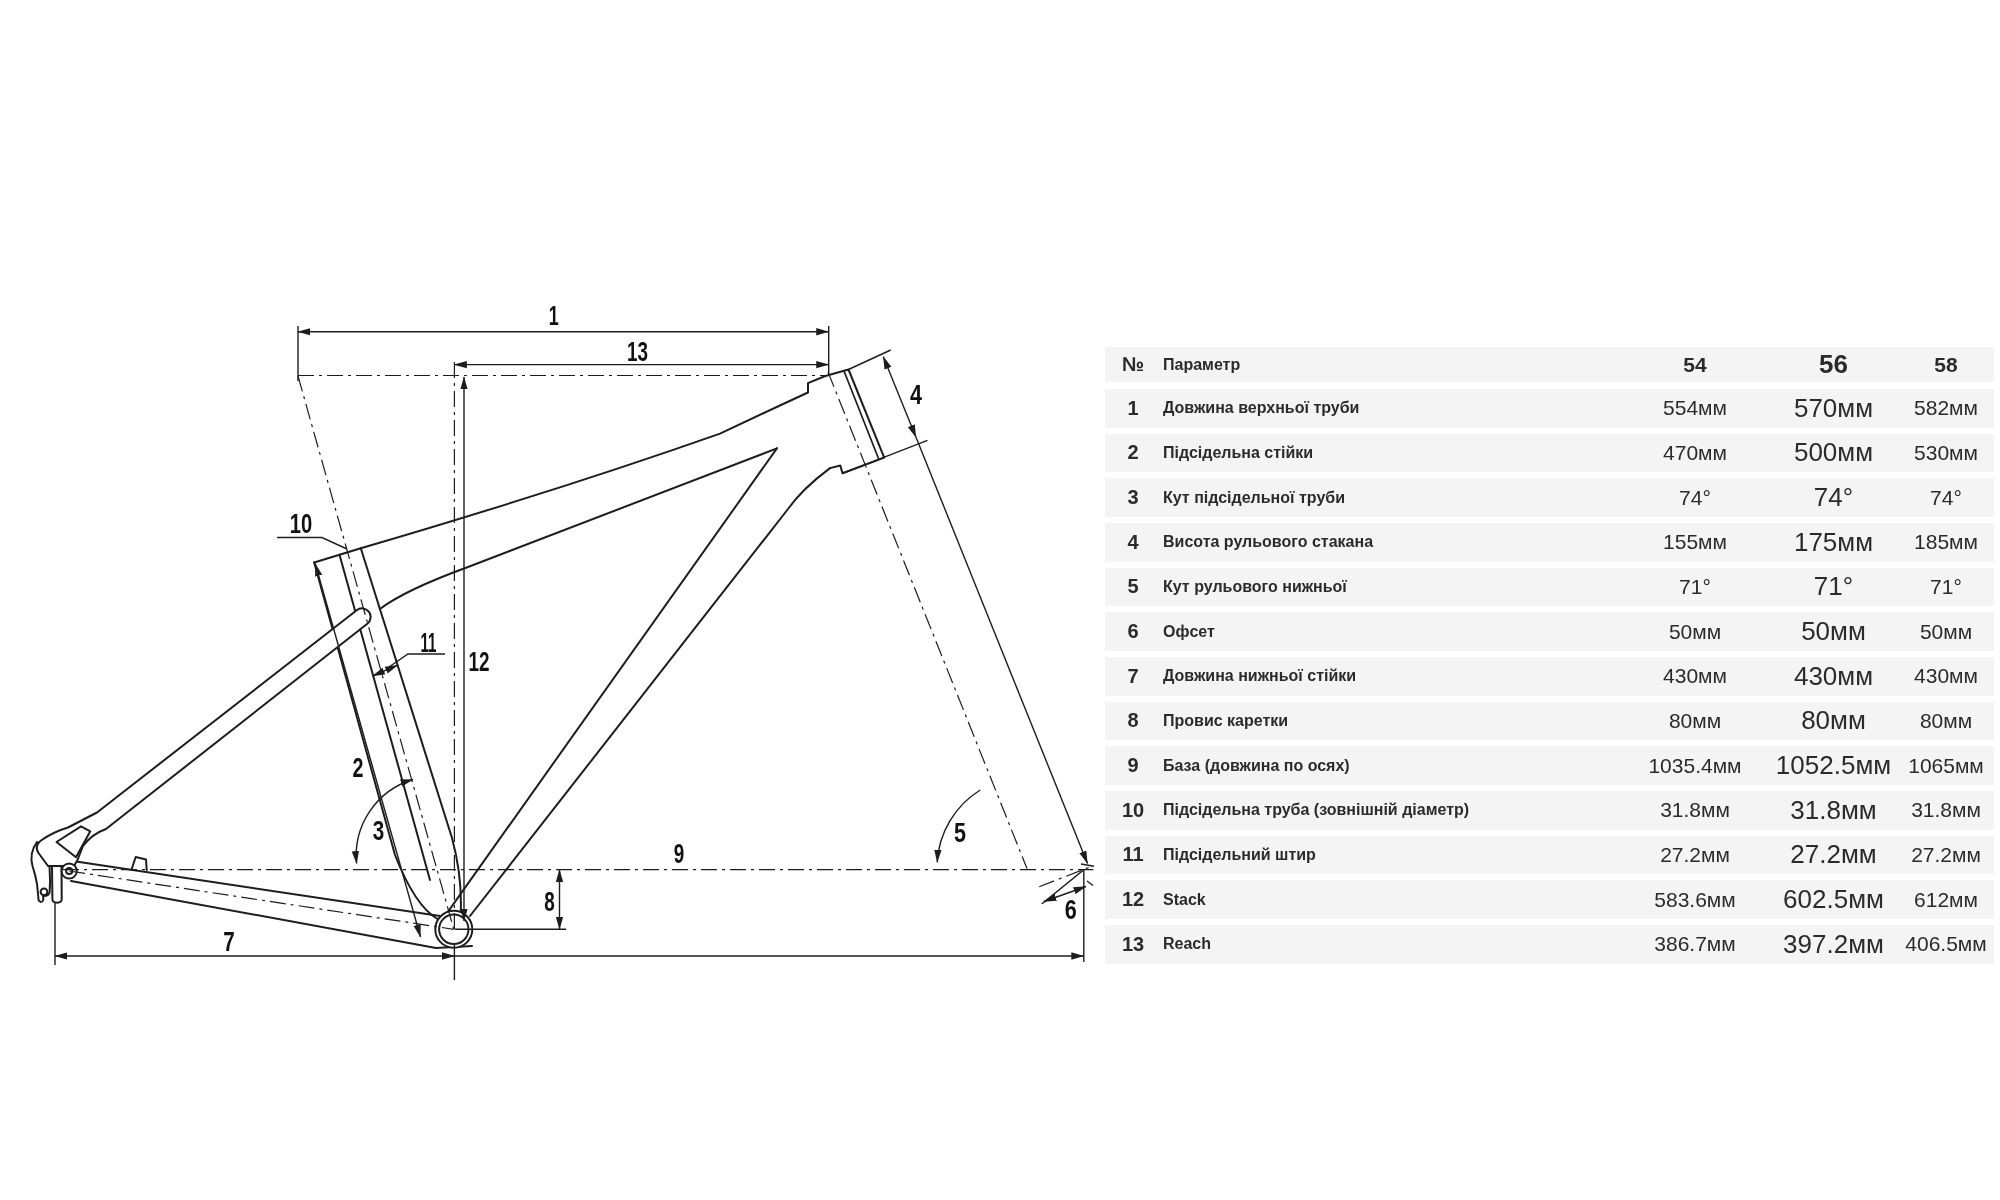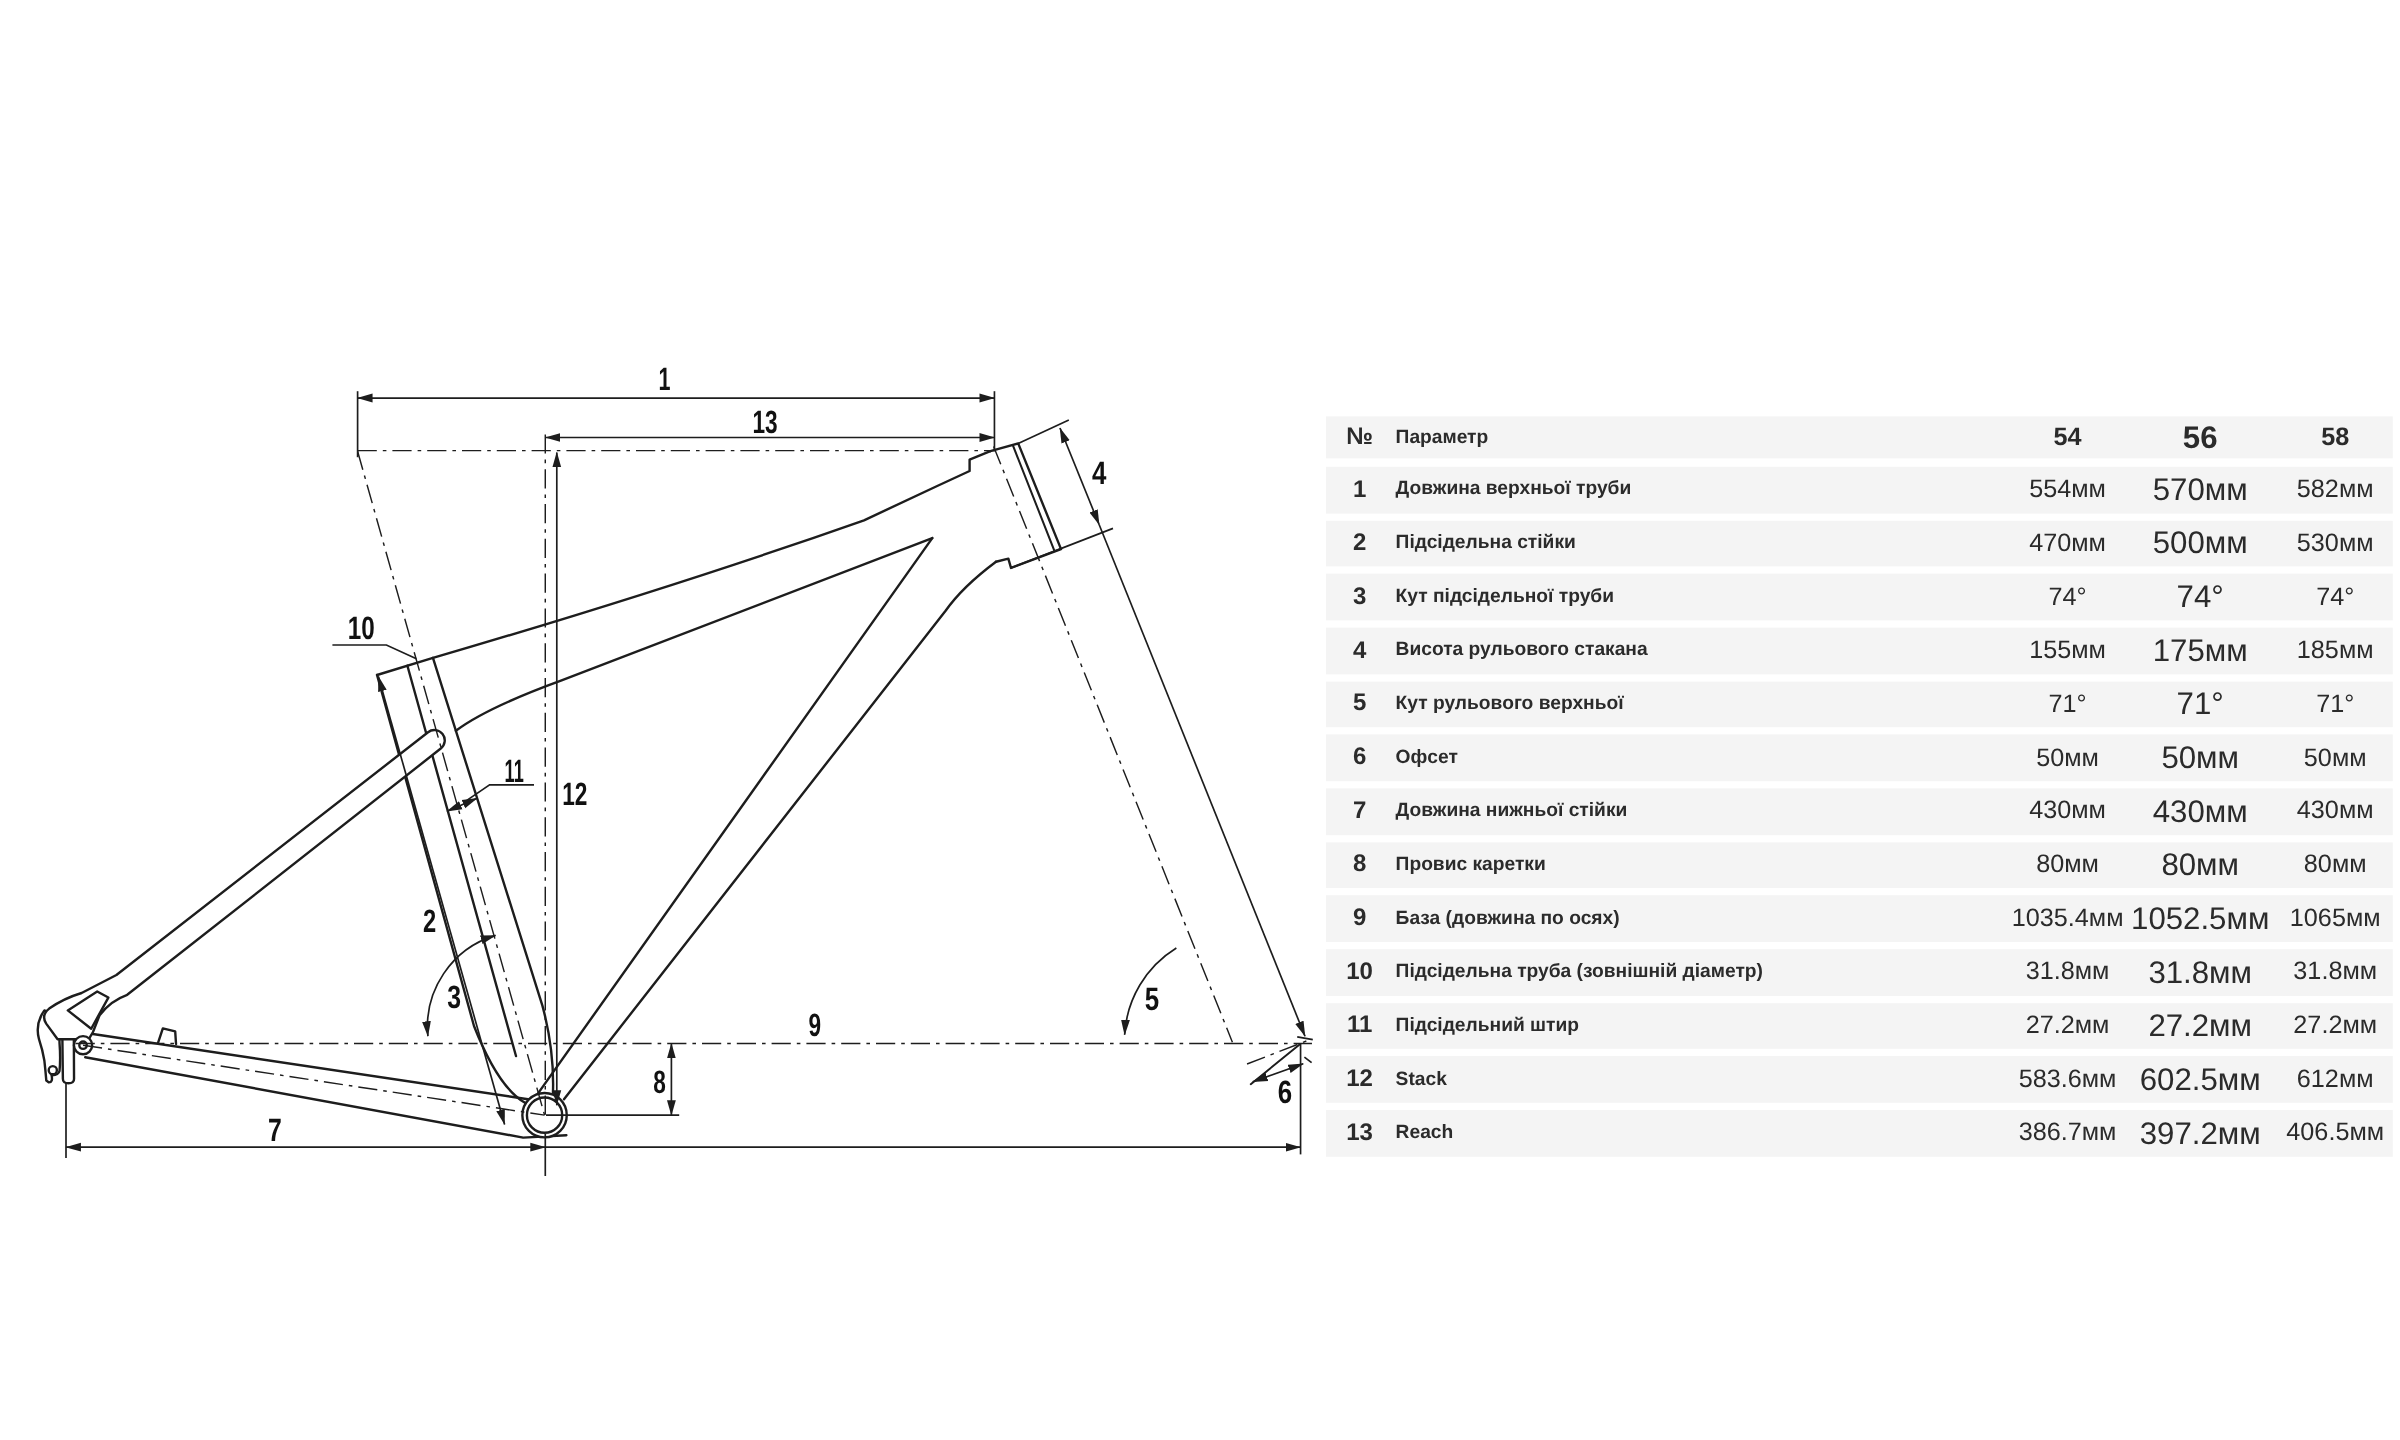--- a/index.html
+++ b/index.html
@@ -3,21 +3,21 @@
 <meta charset="utf-8">
 <style>
   html,body{margin:0;padding:0;background:#fff;width:2000px;height:1200px;overflow:hidden;}
   body{font-family:"Liberation Sans", sans-serif;}
   #diagram{position:absolute;left:0;top:0;}
   #table{position:absolute;left:1105px;top:347px;width:889px;}
   .row{position:absolute;left:0;width:889px;background:#f4f4f4;}
   .cell{position:absolute;top:0;height:100%;display:flex;align-items:center;color:#2b2b2b;}
   .num{left:0;width:56px;justify-content:center;font-weight:bold;font-size:20px;}
   .par{left:58px;width:540px;font-weight:bold;font-size:16px;}
-  .v1{left:558px;width:120px;justify-content:center;font-size:21px;}
+  .v1{left:530px;width:120px;justify-content:center;font-size:21px;}
   .v2{left:668.5px;width:120px;justify-content:center;font-size:26px;}
   .v3{left:781px;width:120px;justify-content:center;font-size:21px;}
   .hdr .v1,.hdr .v2,.hdr .v3{font-weight:bold;}
 </style>
 </head>
 <body>
 <svg id="diagram" width="1100" height="1200" viewBox="0 0 1100 1200">
   <defs>
     <marker id="ar" viewBox="0 0 12 8" refX="11.5" refY="4" markerWidth="13" markerHeight="8.7" orient="auto-start-reverse" markerUnits="userSpaceOnUse">
       <path d="M0,0.6 L12,4 L0,7.4 z" fill="#1d1d1d"></path>
@@ -161,21 +161,21 @@
   </div>
   <div class="row" style="top:176px;height:38.5px;">
     <div class="cell num">4</div>
       <div class="cell par">Висота рульового стакана</div>
     <div class="cell v1">155мм</div>
       <div class="cell v2">175мм</div>
       <div class="cell v3">185мм</div>
   </div>
   <div class="row" style="top:220.7px;height:38.5px;">
     <div class="cell num">5</div>
-      <div class="cell par">Кут рульового верхньої</div>
+      <div class="cell par">Кут рульового нижньої</div>
     <div class="cell v1">71°</div>
       <div class="cell v2">71°</div>
       <div class="cell v3">71°</div>
   </div>
   <div class="row" style="top:265.3px;height:38.5px;">
     <div class="cell num">6</div>
       <div class="cell par">Офсет</div>
     <div class="cell v1">50мм</div>
       <div class="cell v2">50мм</div>
       <div class="cell v3">50мм</div>

